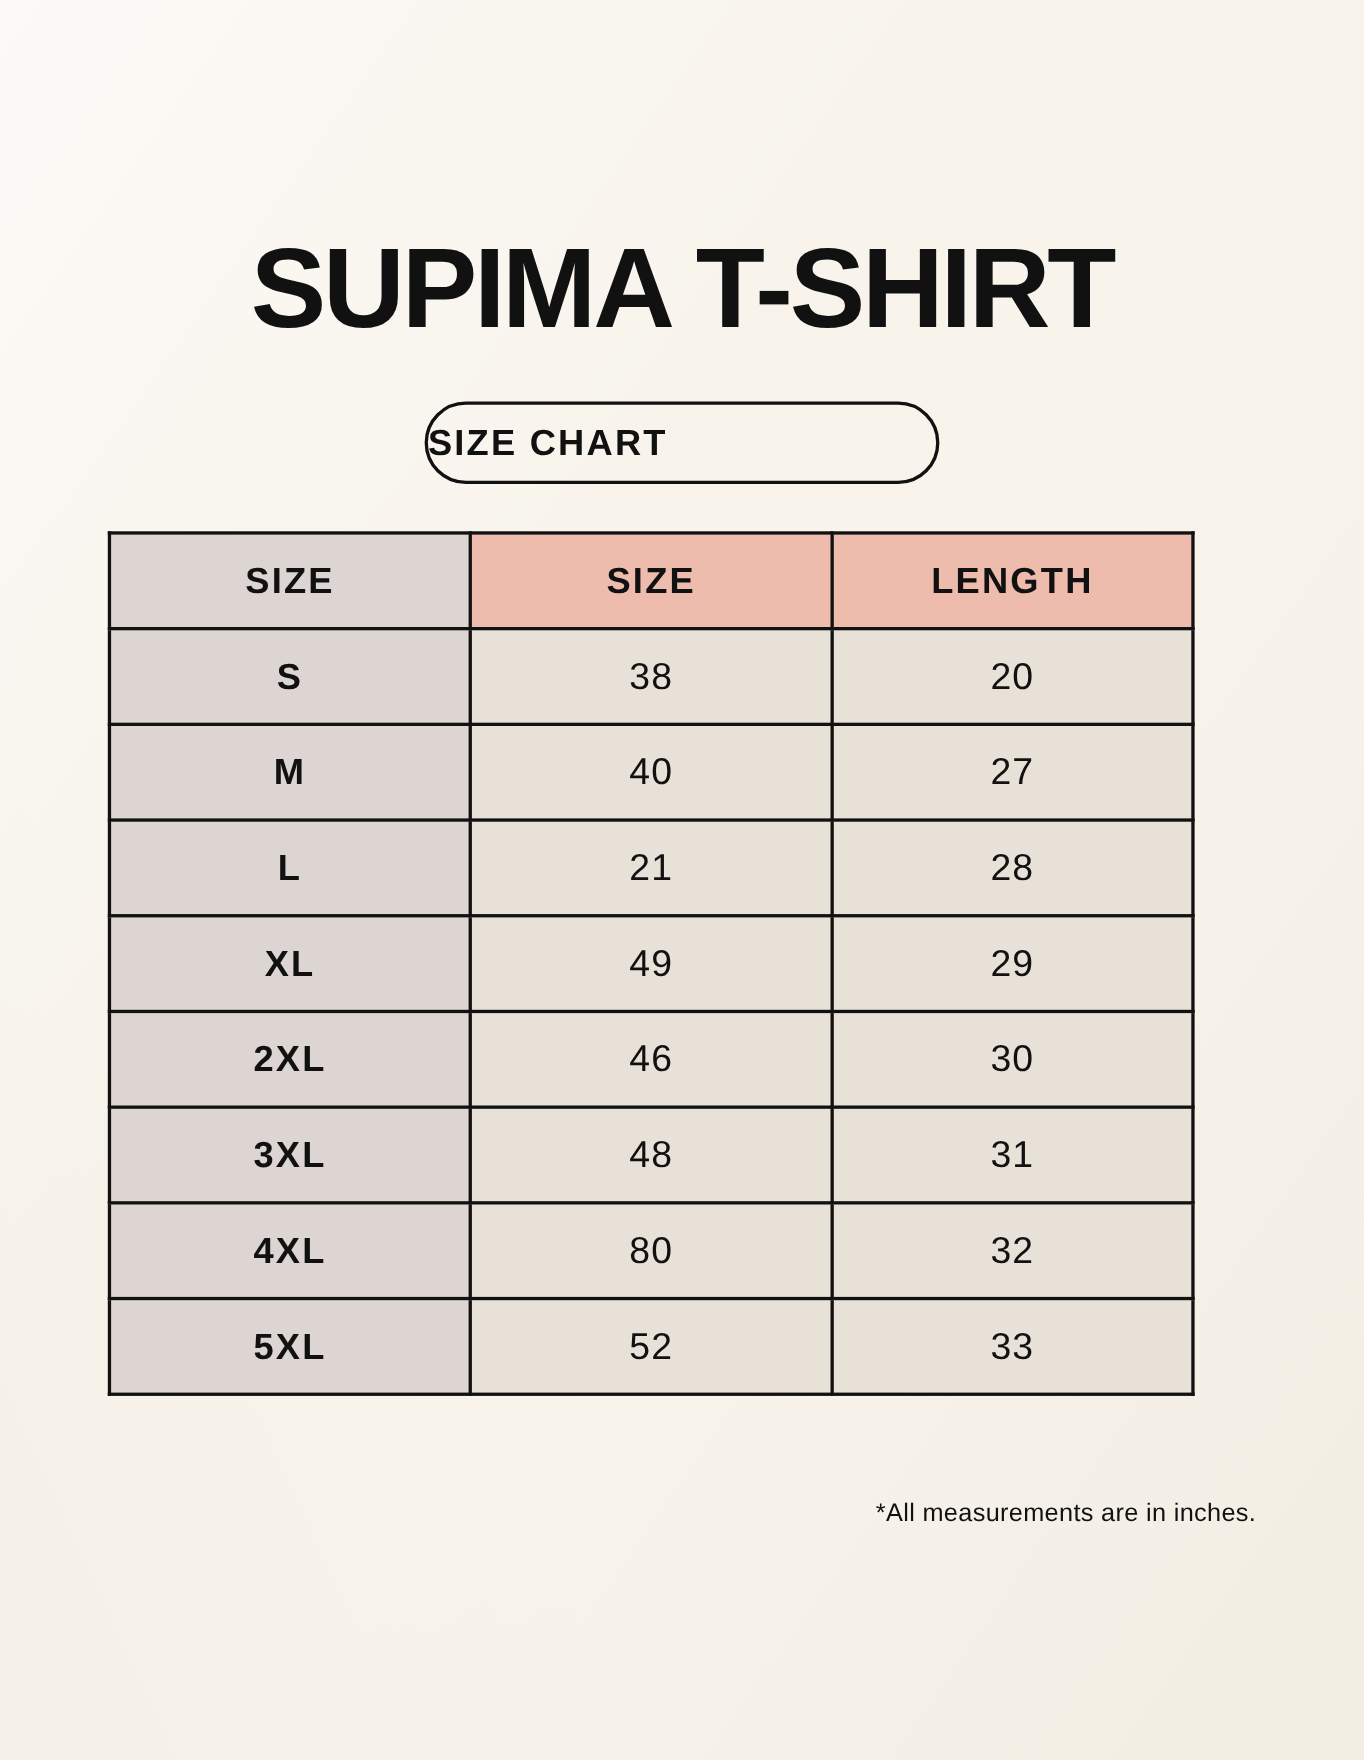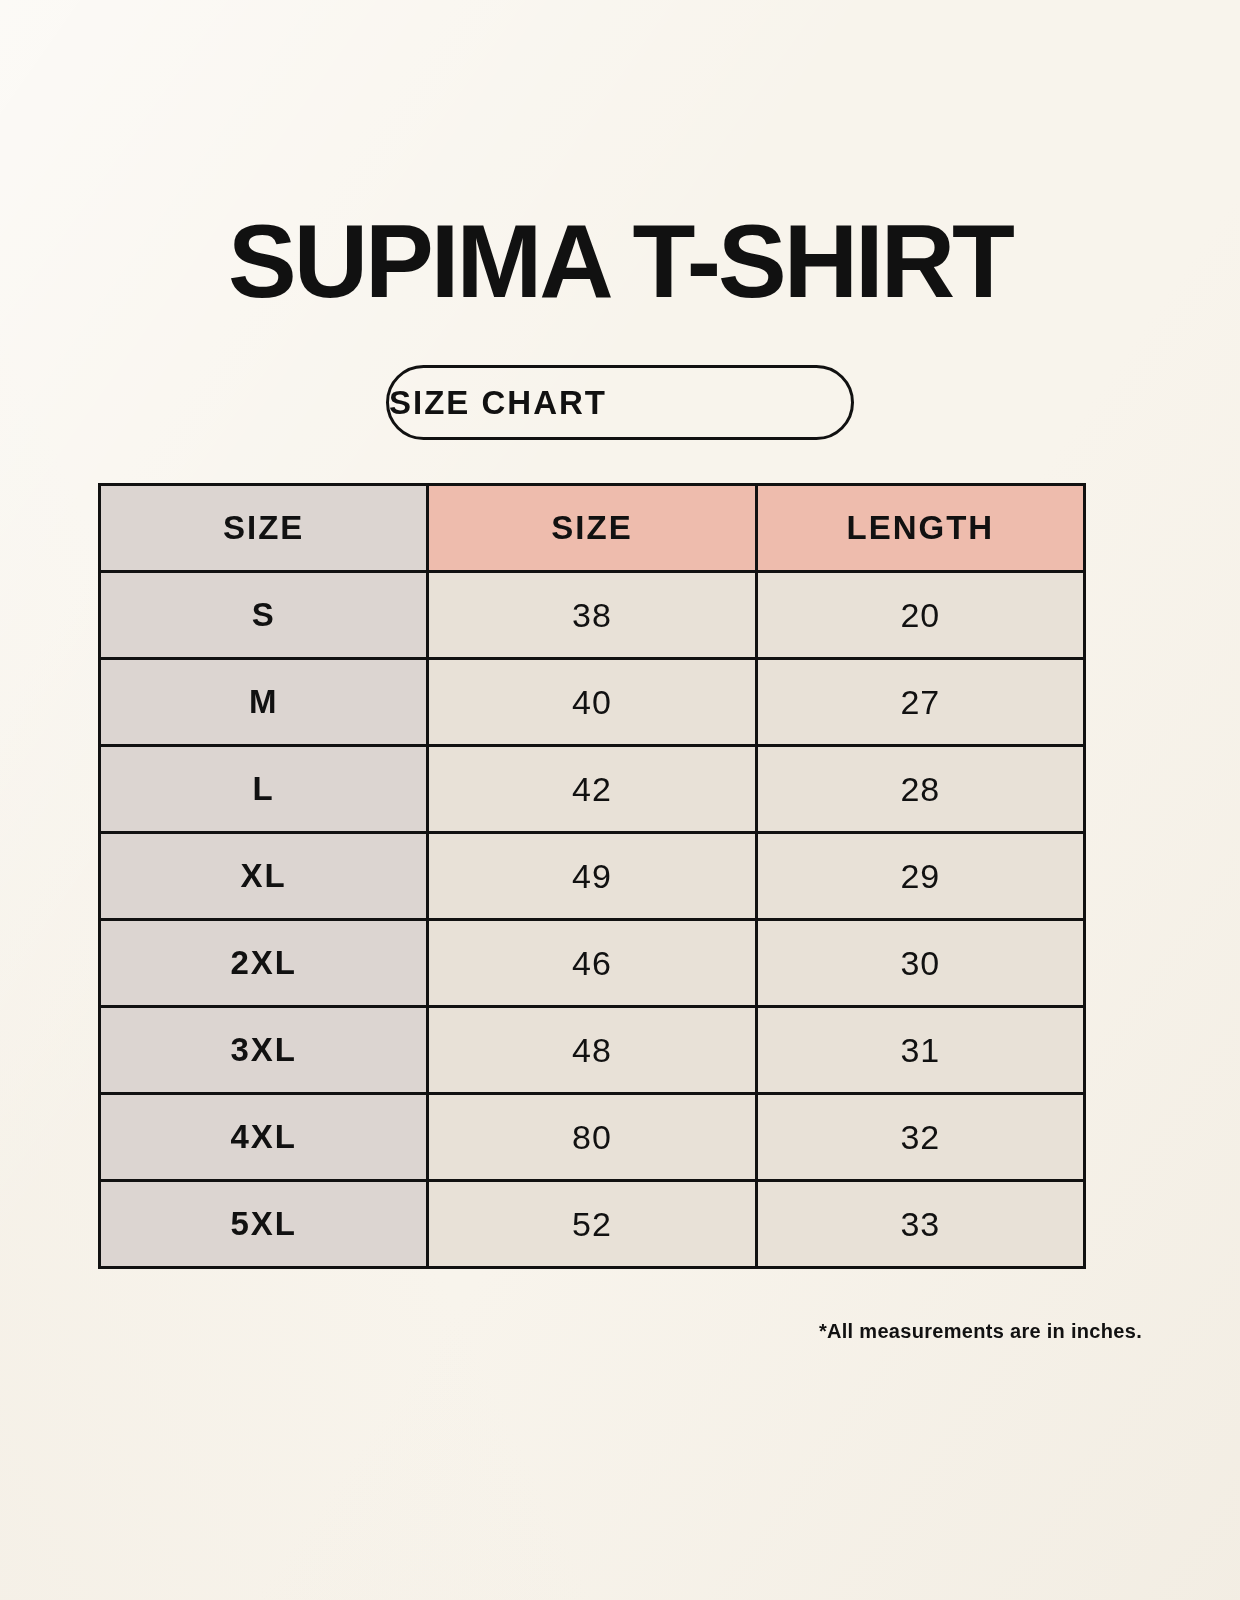--- a/index.html
+++ b/index.html
@@ -90,24 +90,24 @@
     letter-spacing: 2px;
   }
   table.size-table td.col-val {
     background: var(--cell-bg, #e8e1d7);
     font-size: 34px;
     font-weight: 400;
     letter-spacing: 1px;
   }
   .footnote {
     position: absolute;
-    top: 1320px;
+    top: 1362px;
     right: 98px;
-    font-size: 20px;
-    font-weight: 700;
+    font-size: 23px;
+    font-weight: 400;
     letter-spacing: 0.3px;
     color: var(--text, #111111);
   }
 </style>
 </head>
 <body>
 
 <div class="canvas">
 
   <h1 class="page-title">SUPIMA T-SHIRT</h1>
@@ -130,21 +130,21 @@
           <td class="col-val">38</td>
           <td class="col-val">20</td>
         </tr>
         <tr>
           <td class="col-size">M</td>
           <td class="col-val">40</td>
           <td class="col-val">27</td>
         </tr>
         <tr>
           <td class="col-size">L</td>
-          <td class="col-val">42</td>
+          <td class="col-val">21</td>
           <td class="col-val">28</td>
         </tr>
         <tr>
           <td class="col-size">XL</td>
           <td class="col-val">49</td>
           <td class="col-val">29</td>
         </tr>
         <tr>
           <td class="col-size">2XL</td>
           <td class="col-val">46</td>

